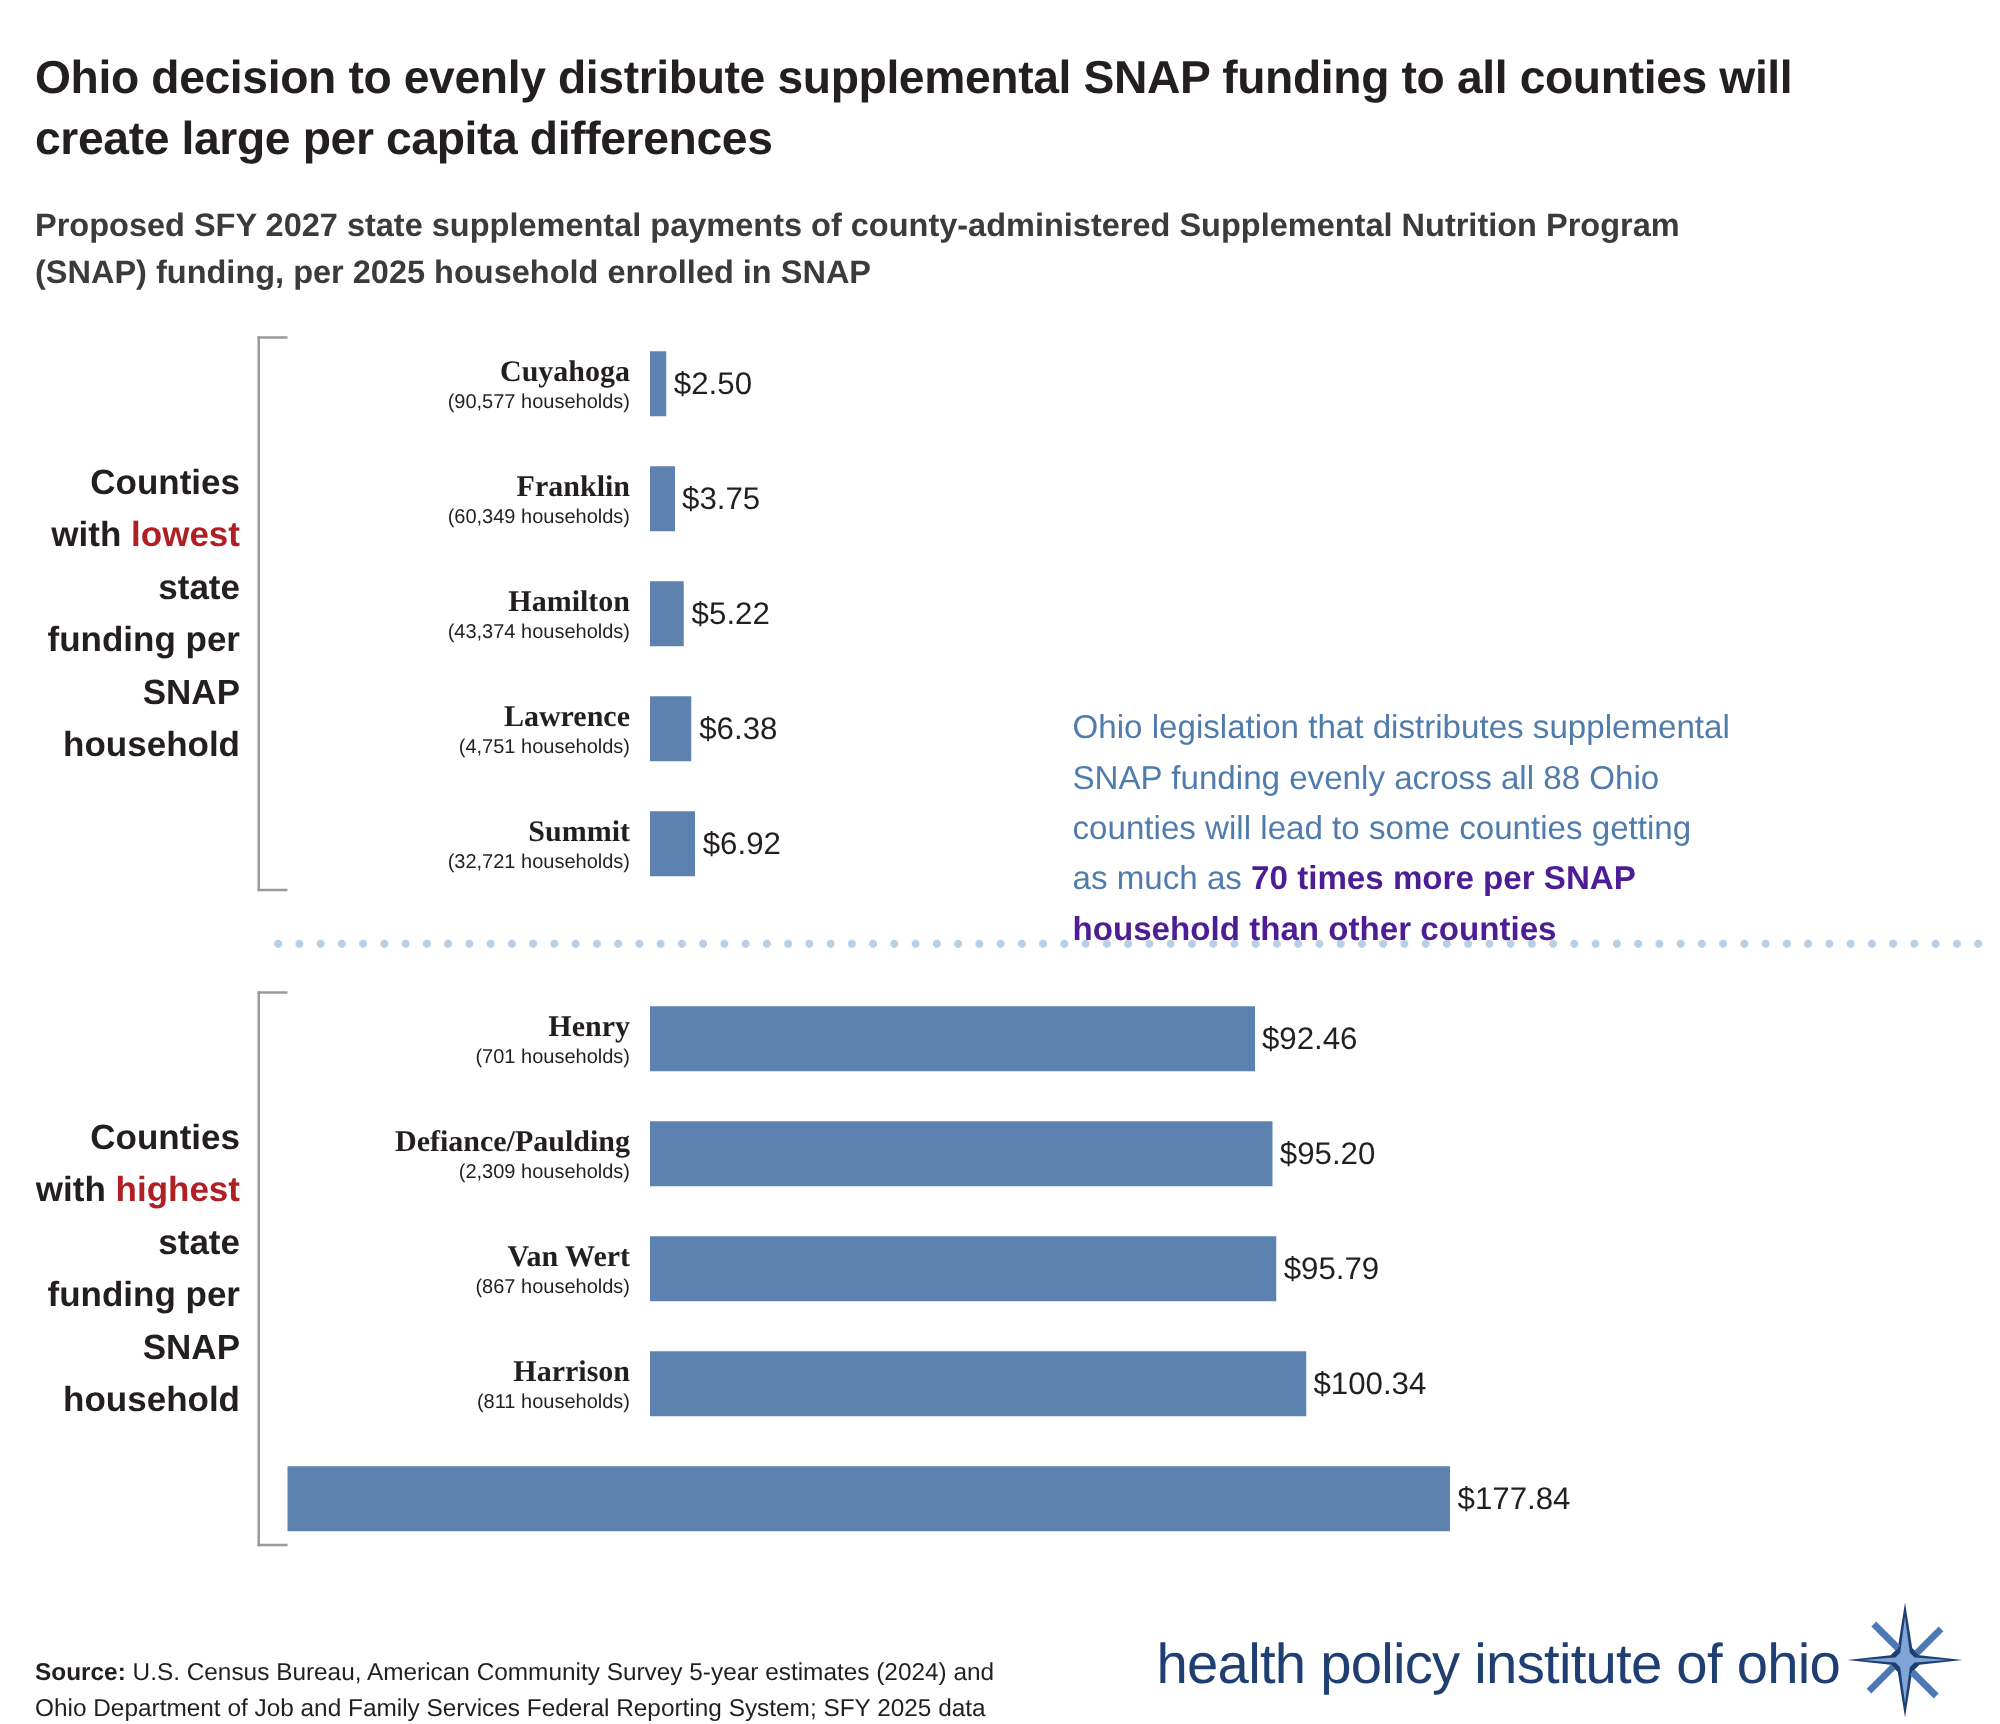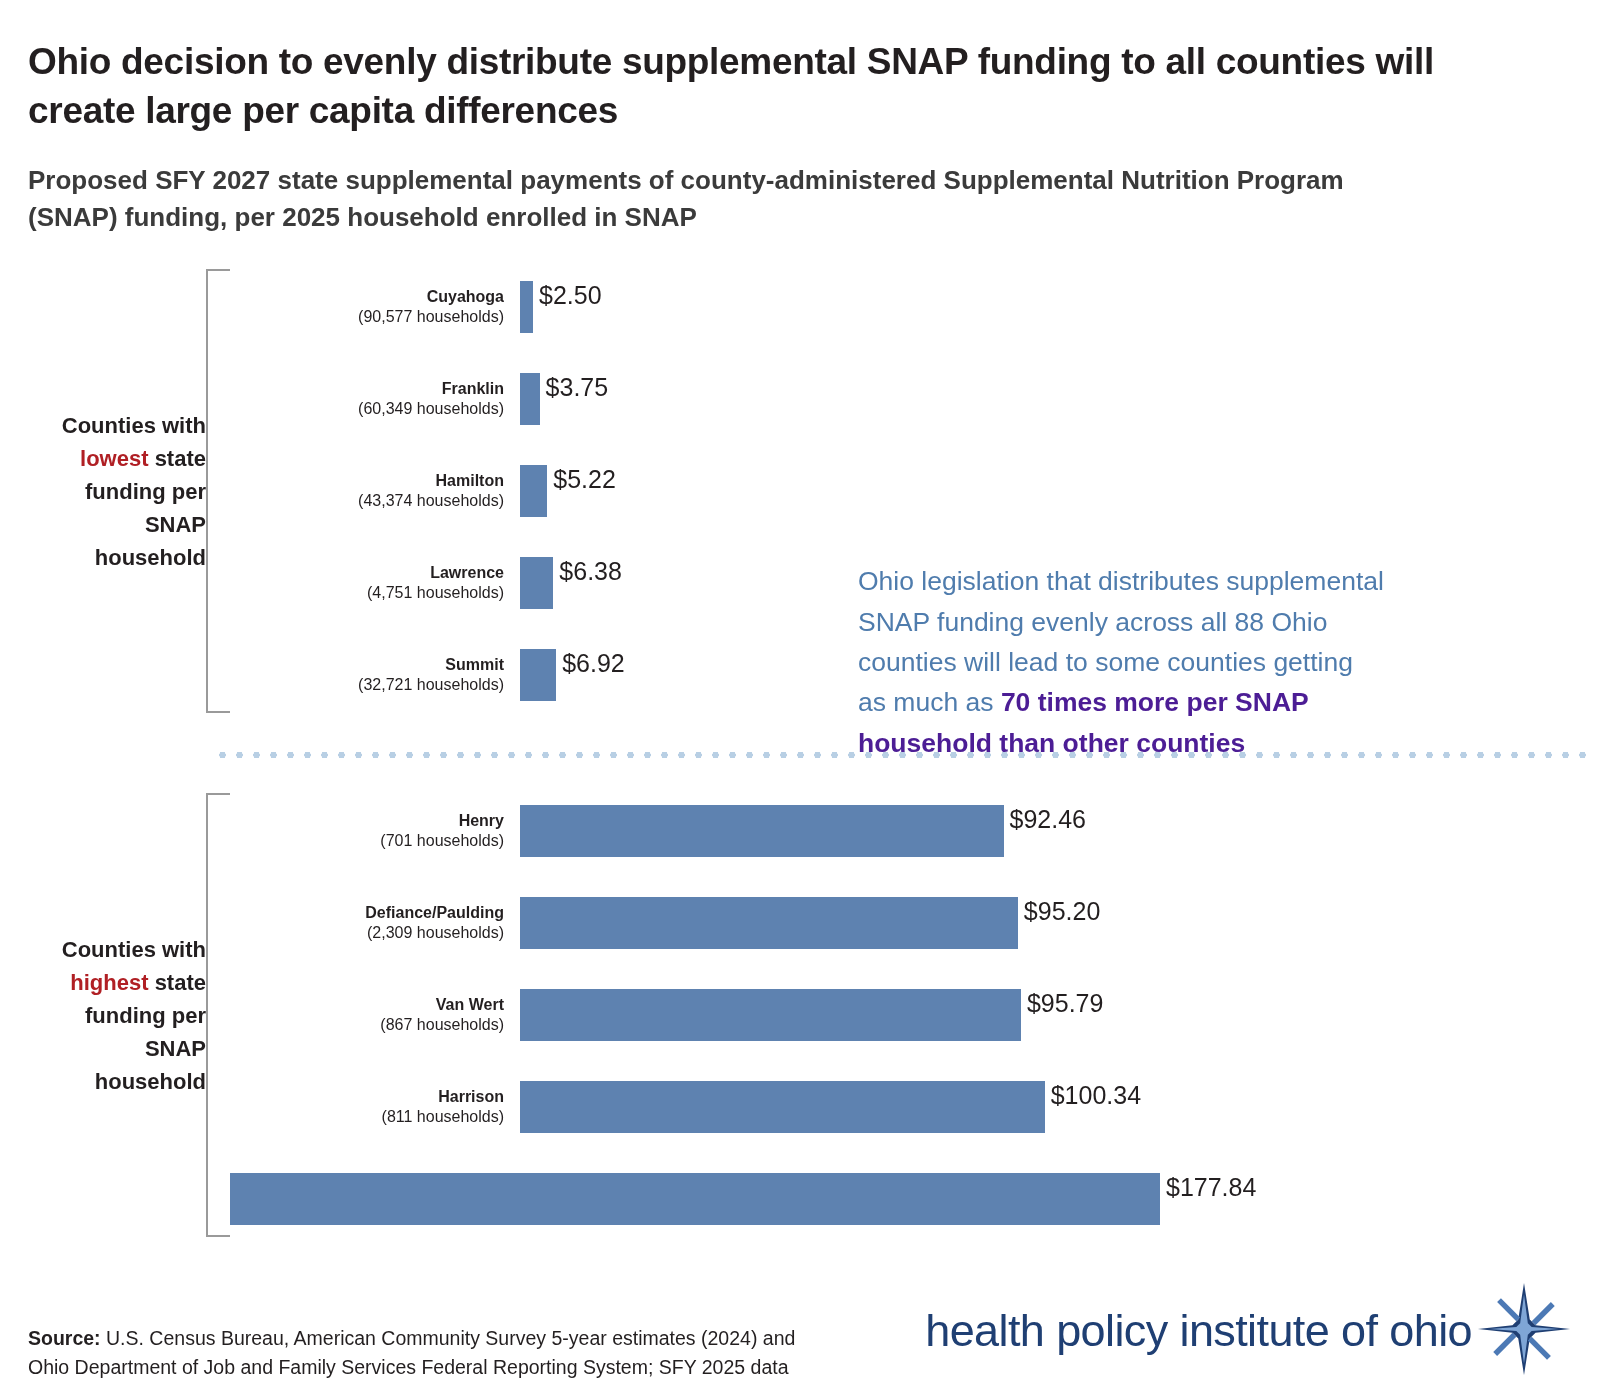--- a/index.html
+++ b/index.html
@@ -50,23 +50,24 @@
 
   .group-row {
     display: flex;
     align-items: stretch;
   }
 
   .group-label {
     width: 178px;
     flex: 0 0 178px;
     text-align: right;
-    font-size: 22px;
+    font-size: 28px;
     font-weight: bold;
     line-height: 1.5;
+    padding-right: 14px;
     display: flex;
     align-items: center;
     justify-content: flex-end;
     box-sizing: border-box;
     color: #231f20;
   }
   .group-label .hl { color: #b01f24; }
 
   .bracket {
     width: 22px;
@@ -88,34 +89,36 @@
     height: 92px;
   }
   .bar-label {
     width: 290px;
     flex: 0 0 290px;
     text-align: right;
     padding-right: 16px;
     box-sizing: border-box;
   }
   .bar-label .county {
-    font-size: 16px;
+    font-size: 24px;
     font-weight: bold;
     line-height: 1.18;
     color: #231f20;
     display: block;
+    font-family: Liberation Serif, serif;
   }
   .bar-label .hh {
     font-size: 16px;
     line-height: 1.2;
     color: #231f20;
     display: block;
   }
   .bar-wrap {
     display: flex;
+    align-items: center;
     flex: 1 1 auto;
     min-width: 0;
   }
   .bar {
     background: #5e82b0;
     height: 52px;
   }
   .bar-value {
     font-size: 25px;
     color: #231f20;

